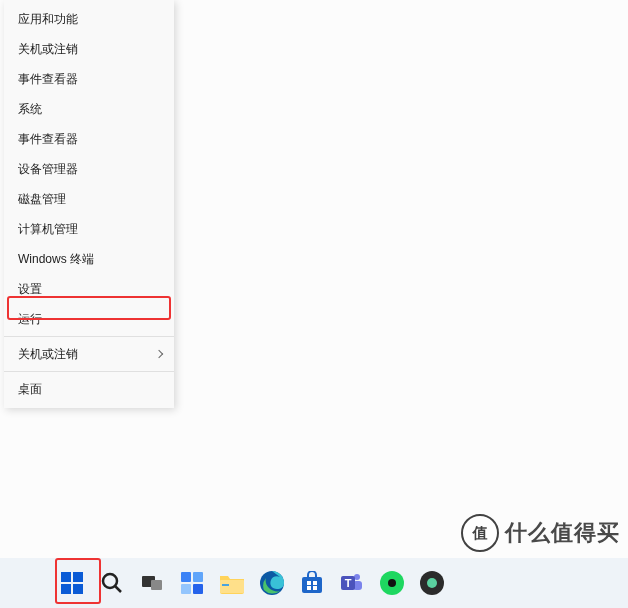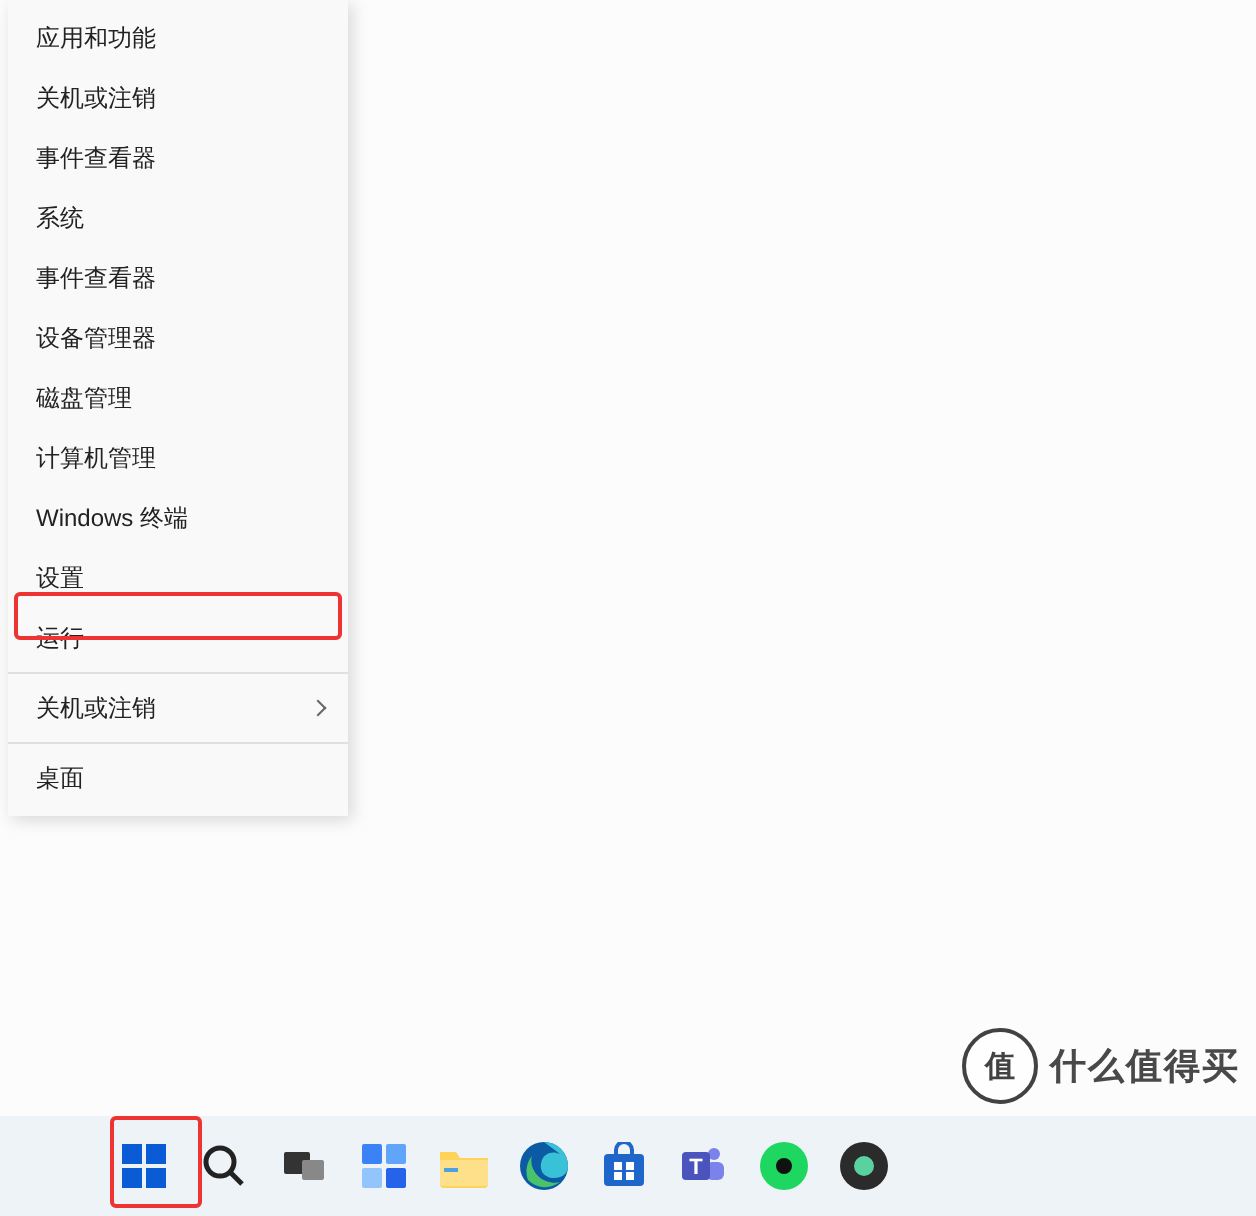--- a/index.html
+++ b/index.html
@@ -9,21 +9,21 @@
   .menu-sep{height:1px;background:#e0e0e0;margin:2px 0}
   .menu-item.has-sub::after{content:"";position:absolute;right:12px;top:50%;width:5px;height:5px;border-top:1px solid #666;border-right:1px solid #666;transform:translateY(-50%) rotate(45deg)}
   .highlight-red{position:absolute;border:2px solid #e33;border-radius:3px;pointer-events:none}
   .hl-menu{left:7px;top:296px;width:160px;height:20px}
   .hl-start{left:55px;bottom:4px;width:42px;height:42px}
   .taskbar{position:absolute;left:0;bottom:0;width:100%;height:50px;background:#eef3f8;display:flex;align-items:center;padding-left:58px;gap:12px;box-sizing:border-box}
   .tb-icon{width:28px;height:28px;display:flex;align-items:center;justify-content:center;border-radius:4px}
   .tb-icon svg{display:block}
   .watermark{position:absolute;right:8px;bottom:56px;display:flex;align-items:center;gap:6px;opacity:.85}
   .wm-logo{width:34px;height:34px;border-radius:50%;border:2px solid #222;display:flex;align-items:center;justify-content:center;font-size:15px;font-weight:bold;color:#222;background:#fff}
-  .wm-text{font-size:18px;font-weight:700;color:#2a2a2a;letter-spacing:1px}
+  .wm-text{font-size:22px;font-weight:700;color:#2a2a2a;letter-spacing:1px}
 </style>
 </head>
 <body>
 
 <div class="desktop">
 
   <div class="menu">
     <div class="menu-item"><span>应用和功能</span></div>
     <div class="menu-item"><span>关机或注销</span></div>
     <div class="menu-item"><span>事件查看器</span></div>

